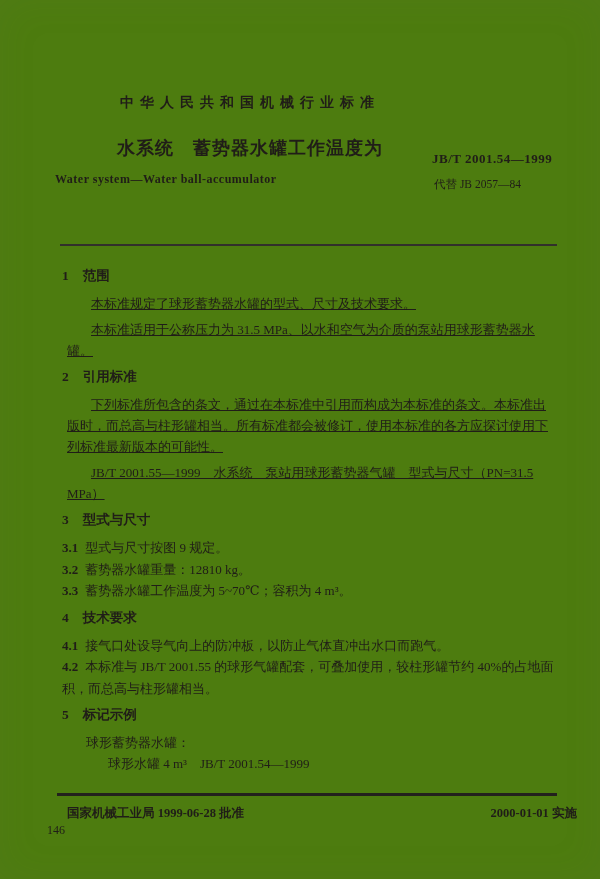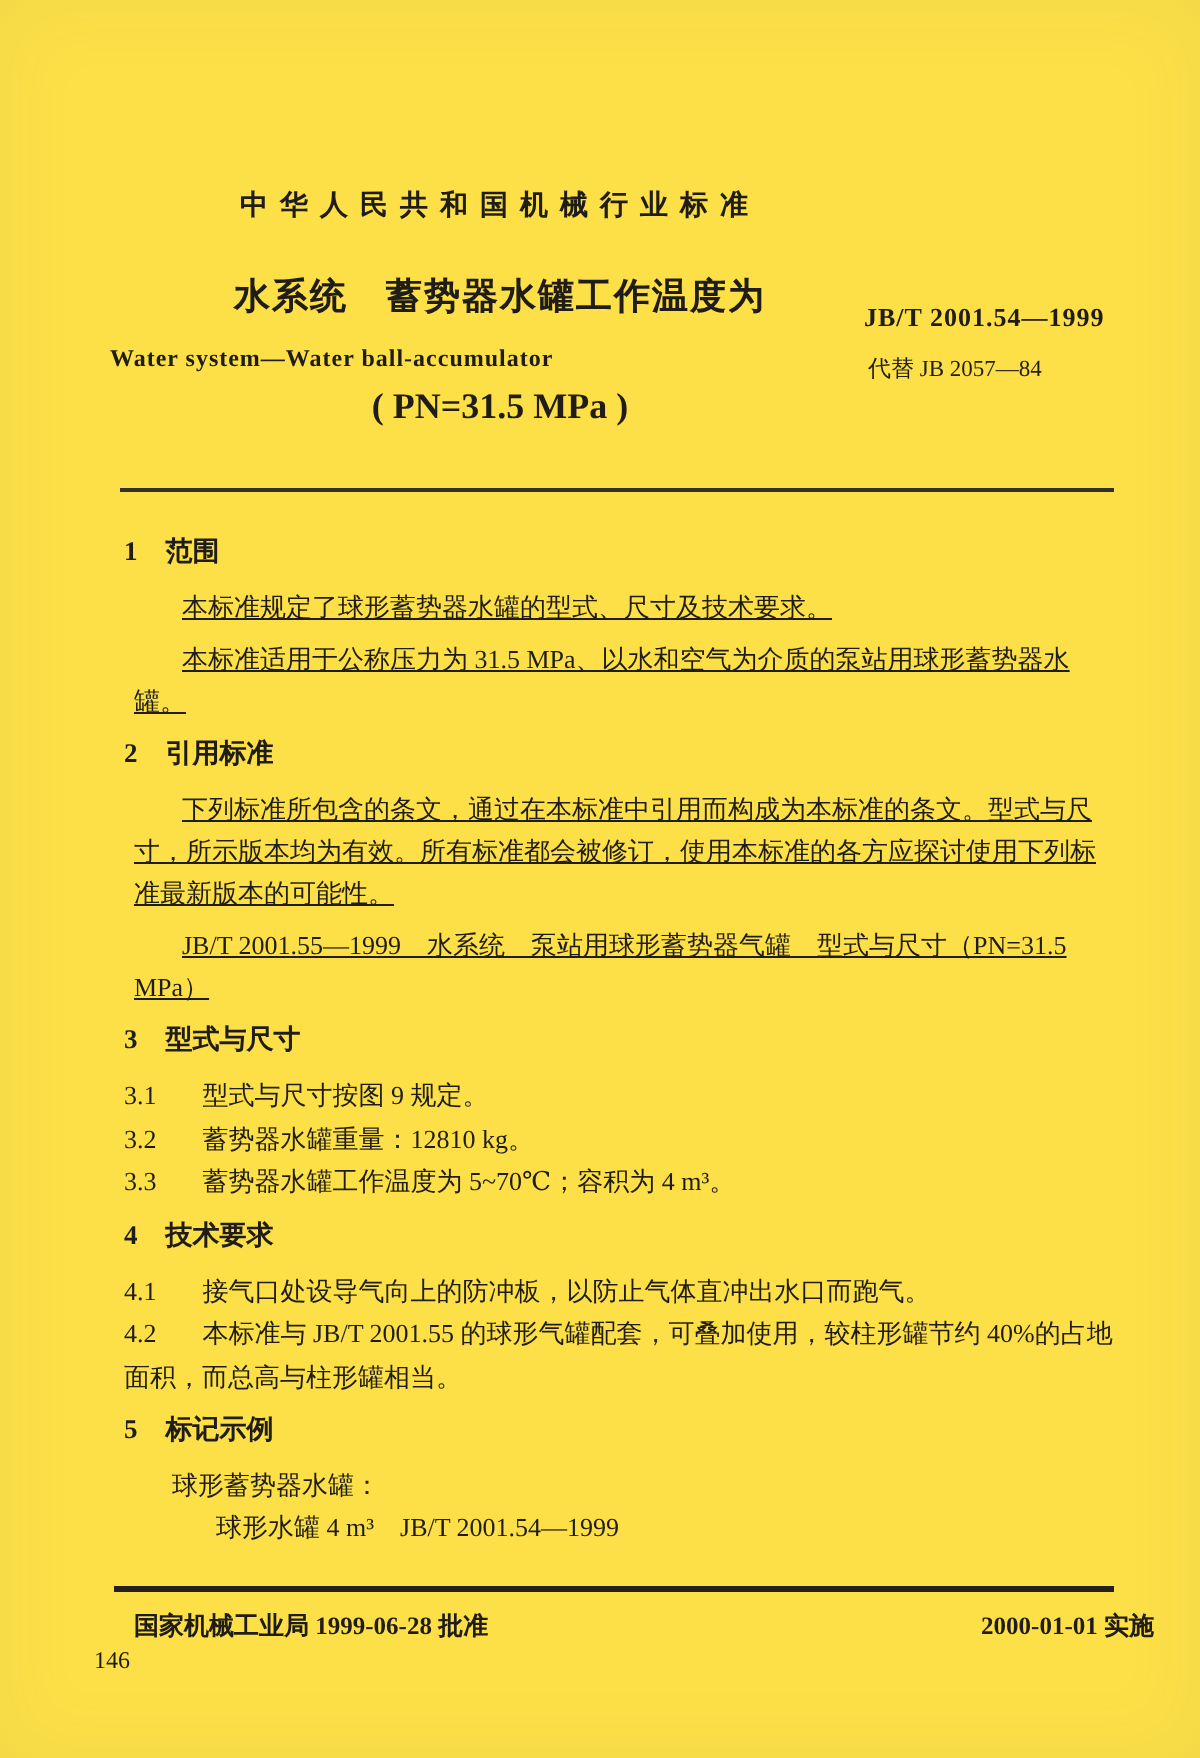--- a/index.html
+++ b/index.html
@@ -1,20 +1,20 @@
 <!DOCTYPE html>
 <html><head>
 <meta charset="utf-8">
 <style>
   html,body{margin:0;padding:0;background:#e9e7e2;}
   .page{
     position:relative;
     width:600px;height:879px;
     margin:0 auto;
-    background:#fde047;
+    background:#4d7c0f;
     color:#201d18;
     font-family:"Liberation Serif","DejaVu Serif",serif;
     overflow:hidden;
     box-shadow:inset 0 0 40px rgba(120,115,105,0.08);
   }
   
   .authority{
     position:absolute;top:94px;left:55px;width:390px;
     text-align:center;
     font-family:"Liberation Sans","DejaVu Sans",sans-serif;
@@ -54,21 +54,21 @@
     font-size:13px;line-height:21px;
   }
   .sec-h{
     margin:6px 0 8px 0;
     font-size:13.5px;line-height:19px;font-weight:bold;
     font-family:"Liberation Sans","DejaVu Sans",sans-serif;
   }
   .sec-h .sec-num{margin-right:14px;font-family:"Liberation Serif","DejaVu Serif",serif;}
   .para{margin:5px;text-indent:24px;text-decoration:underline;}
   .clause{margin:0;line-height:21.5px;}
-  .clause .num{font-weight:normal;margin-right:23px;}
+  .clause .num{font-weight:bold;margin-right:7px;}
   .intro{margin:0;text-indent:24px;}
   .example{margin:0;padding-left:46px;}
   
   .footer-rule{
     position:absolute;top:793px;left:57px;width:500px;height:2.5px;
     background:#23211d;
   }
   .footer-row{
     position:absolute;top:805px;left:48px;width:510px;
     display:flex;justify-content:space-between;
@@ -80,33 +80,32 @@
   }
 </style>
 </head>
 <body>
 
 <div class="page">
 
   <div class="authority">中华人民共和国机械行业标准</div>
   <div class="title-cn">水系统　蓄势器水罐工作温度为</div>
   <div class="title-en">Water system—Water ball-accumulator</div>
-  <div class="pressure">( PN=31.5 MPa )</div>
   <div class="std-no">JB/T 2001.54—1999</div>
   <div class="replaces">代替 JB 2057—84</div>
   <div class="header-rule"></div>
 
   <div class="doc-body">
 
     <h2 class="sec-h"><span class="sec-num">1</span><span>范围</span></h2>
     <p class="para">本标准规定了球形蓄势器水罐的型式、尺寸及技术要求。</p>
     <p class="para">本标准适用于公称压力为 31.5 MPa、以水和空气为介质的泵站用球形蓄势器水罐。</p>
 
     <h2 class="sec-h"><span class="sec-num">2</span><span>引用标准</span></h2>
-    <p class="para">下列标准所包含的条文，通过在本标准中引用而构成为本标准的条文。型式与尺寸，所示版本均为有效。所有标准都会被修订，使用本标准的各方应探讨使用下列标准最新版本的可能性。</p>
+    <p class="para">下列标准所包含的条文，通过在本标准中引用而构成为本标准的条文。本标准出版时，而总高与柱形罐相当。所有标准都会被修订，使用本标准的各方应探讨使用下列标准最新版本的可能性。</p>
     <p class="para">JB/T 2001.55—1999　水系统　泵站用球形蓄势器气罐　型式与尺寸（PN=31.5 MPa）</p>
 
     <h2 class="sec-h"><span class="sec-num">3</span><span>型式与尺寸</span></h2>
     <p class="clause"><b class="num">3.1</b><span>型式与尺寸按图 9 规定。</span></p>
     <p class="clause"><b class="num">3.2</b><span>蓄势器水罐重量：12810 kg。</span></p>
     <p class="clause"><b class="num">3.3</b><span>蓄势器水罐工作温度为 5~70℃；容积为 4 m³。</span></p>
 
     <h2 class="sec-h"><span class="sec-num">4</span><span>技术要求</span></h2>
     <p class="clause"><b class="num">4.1</b><span>接气口处设导气向上的防冲板，以防止气体直冲出水口而跑气。</span></p>
     <p class="clause"><b class="num">4.2</b><span>本标准与 JB/T 2001.55 的球形气罐配套，可叠加使用，较柱形罐节约 40%的占地面积，而总高与柱形罐相当。</span></p>

